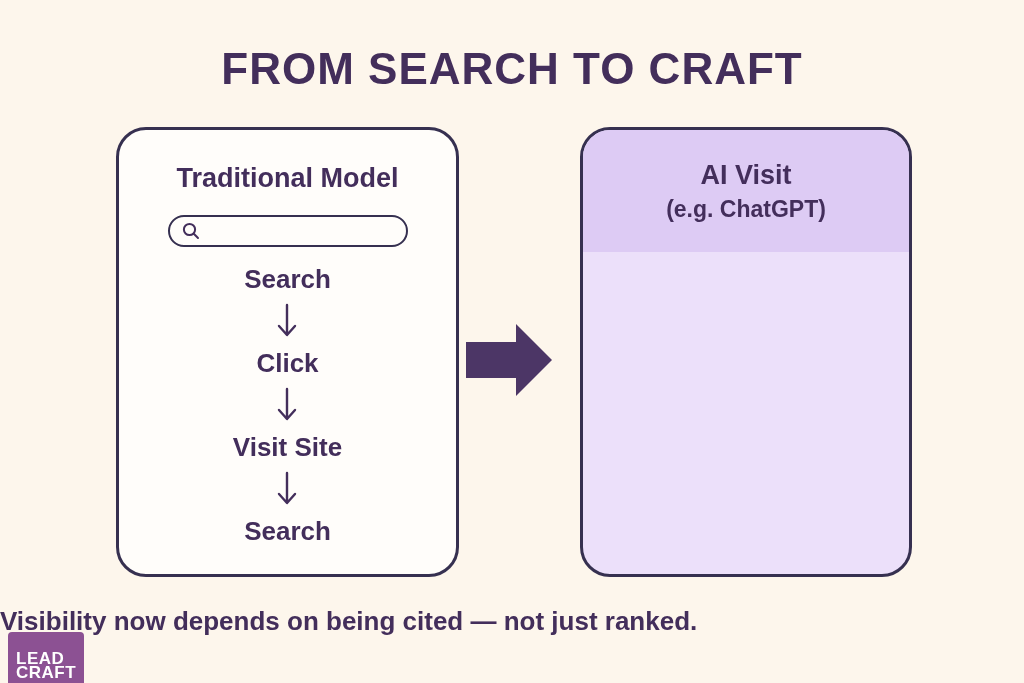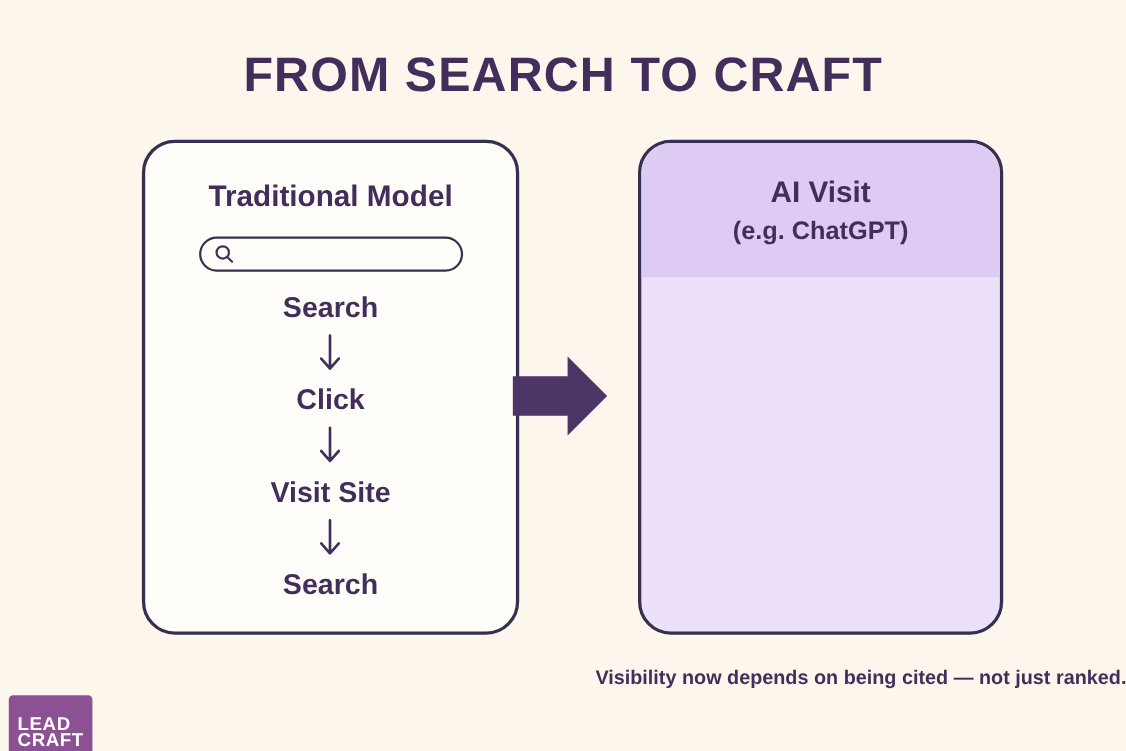--- a/index.html
+++ b/index.html
@@ -35,21 +35,21 @@
 
   .box{
     position:absolute;
     top:127px;
     height:450px;
     border:3px solid var(--border);
     border-radius:30px;
     overflow:hidden;
   }
   .box-left{
-    left:129px;width:343px;
+    left:116px;width:343px;
     background:var(--box-bg);
     display:flex;flex-direction:column;align-items:center;
     padding-top:32px;
   }
   .box-title{
     font-size:27px;
     font-weight:700;
     color:var(--ink);
     line-height:1.2;
   }
@@ -102,22 +102,22 @@
   }
   .ai-body{
     flex:1;
     display:flex;flex-direction:column;align-items:center;
     padding-top:16px;
   }
 
   .caption{
     position:absolute;
     top:606px;left:0;width:100%;
-    text-align:right;
-    font-size:18px;
+    text-align:left;
+    font-size:26px;
     font-weight:700;
     color:var(--ink);
   }
 
   .logo{
     position:absolute;
     left:8px;top:632px;
     background:var(--logo-bg);
     border-radius:4px;
     padding:20px 8px;

